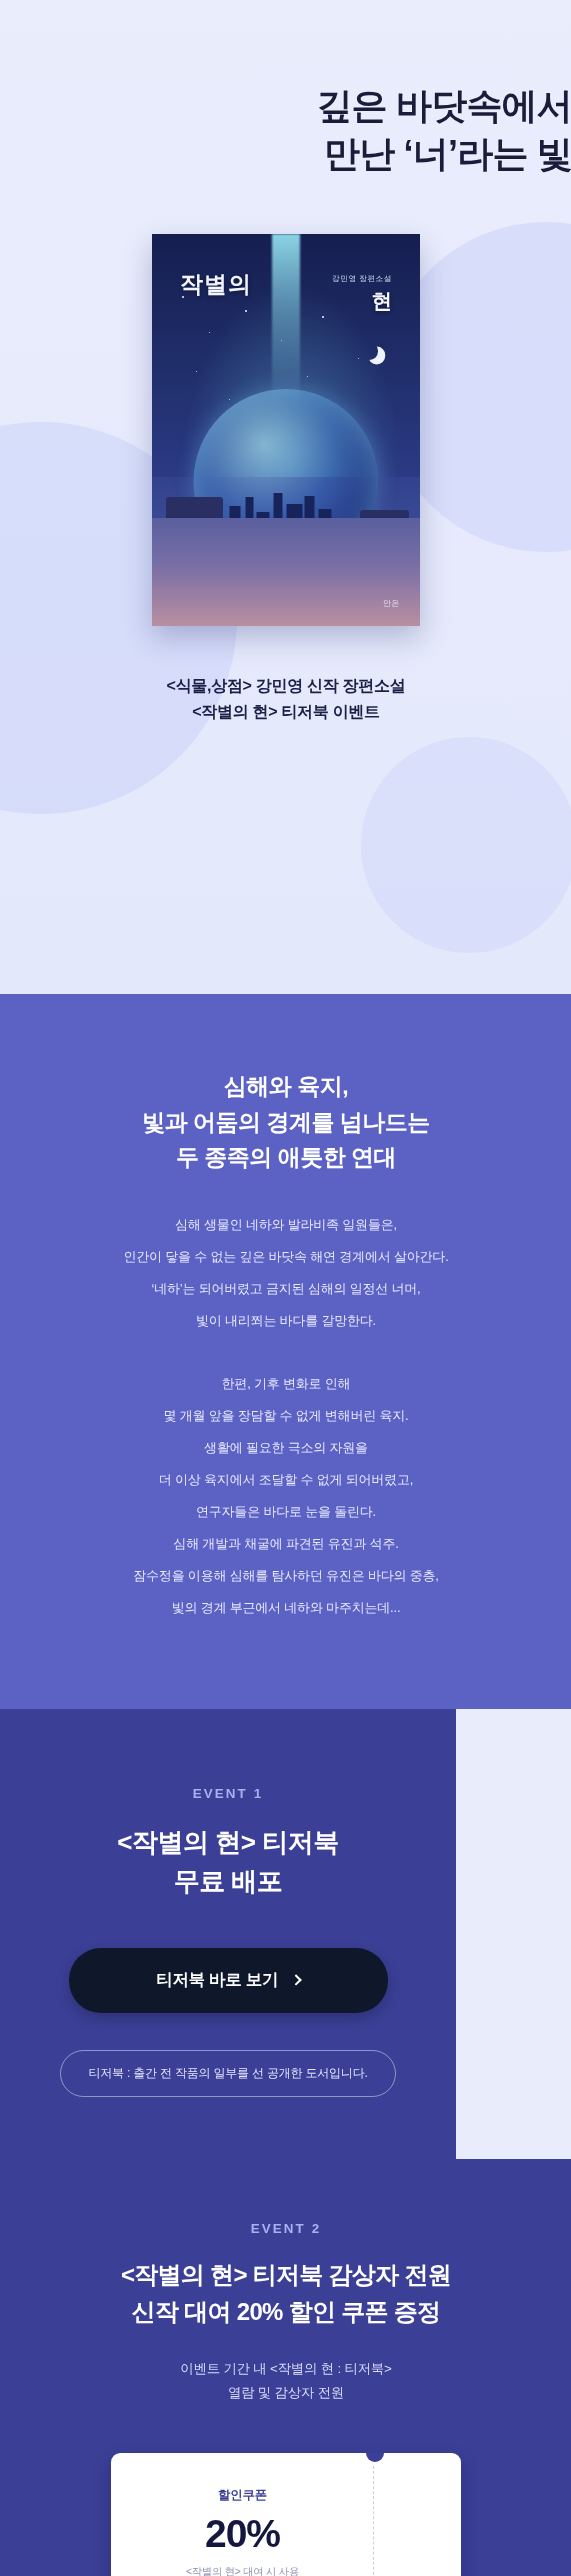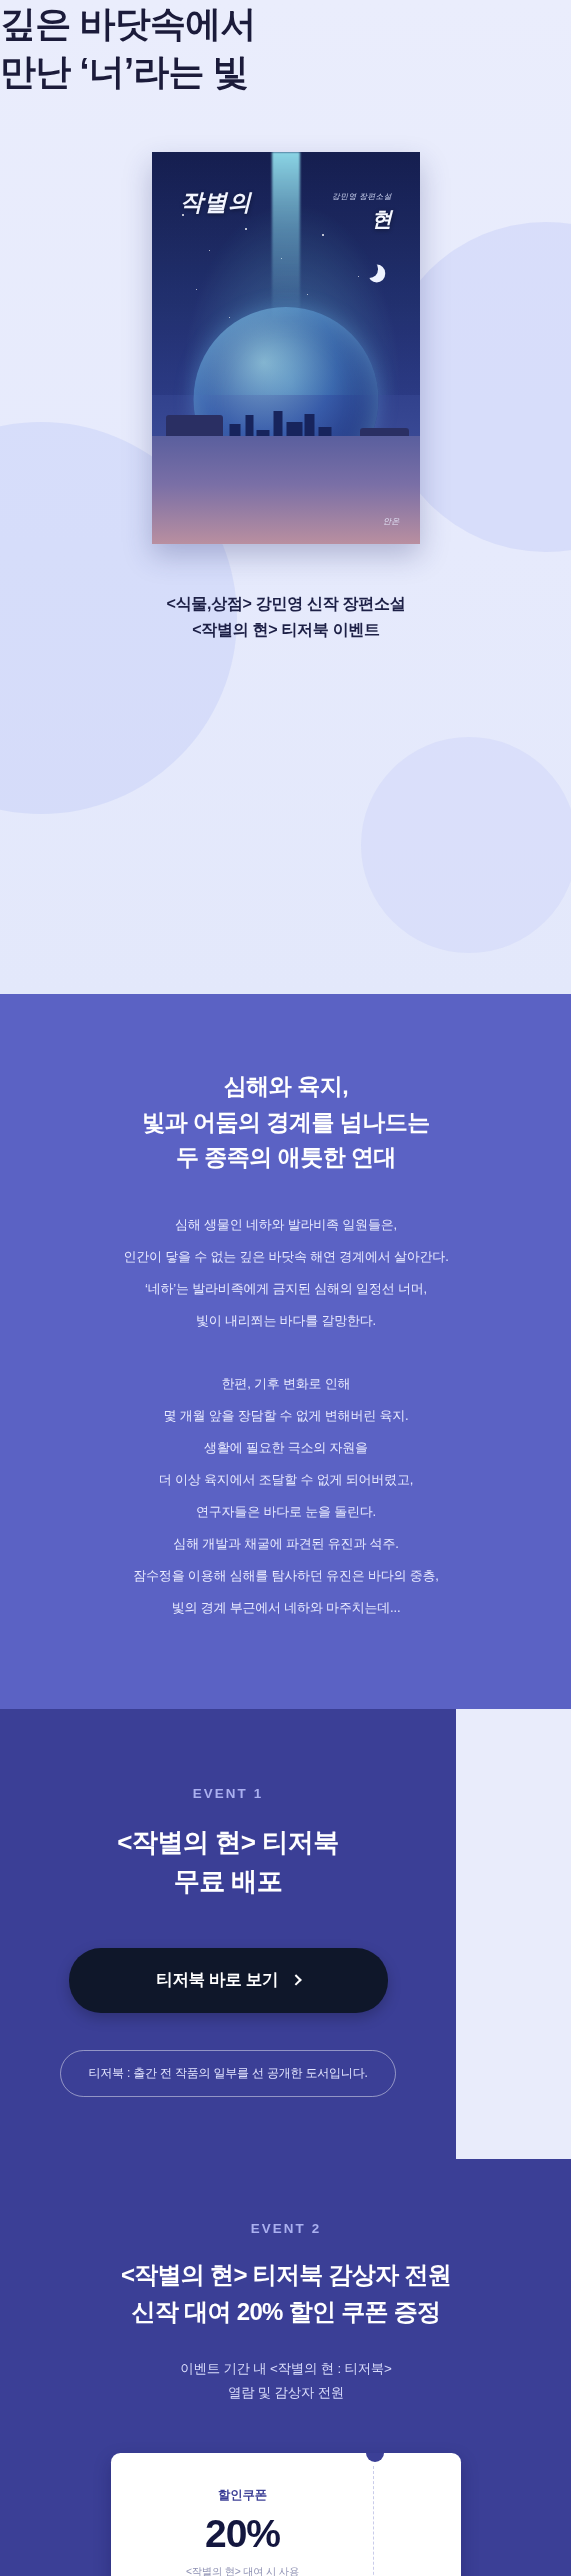--- a/index.html
+++ b/index.html
@@ -28,21 +28,22 @@
     border-radius: 50%;
     background: rgba(180,192,245,0.30);
     pointer-events: none;
   }
   .blob-a { width: 392px; height: 392px; left: -155px; top: 422px; }
   .blob-b { width: 330px; height: 330px; right: -139px; top: 222px; background: rgba(176,188,243,0.28); }
   .blob-c { width: 216px; height: 216px; left: 361px; top: 737px; background: rgba(186,197,246,0.25); }
 
   .hero-title {
     position: relative;
-    text-align: left;
+    text-align: right;
+    padding-top: 82px;
     color: #1b1b3a;
     font-size: 36px;
     font-weight: bold;
     line-height: 1.32;
     letter-spacing: -0.8px;
   }
   .hero-title span { display: block; }
 
   
   .book-wrap {
@@ -50,21 +51,20 @@
     margin: 57px auto 0;
     width: 268px;
     height: 392px;
     box-shadow: 0 12.4px 27px rgba(40,45,110,0.28);
   }
   .book {
     position: absolute;
     inset: 0;
     overflow: hidden;
     background: linear-gradient(180deg, #1b2559 0%, #253173 30%, #2d3d87 55%, #3a4a96 75%, #6f6aa5 100%);
-    font-style: italic;
   }
   .book-sky {
     position: absolute;
     left: 0; right: 0; top: 0; height: 62%;
     background: radial-gradient(ellipse at 52% 95%, rgba(120,220,235,0.35) 0%, rgba(40,60,140,0.05) 55%),
                 linear-gradient(180deg, #141d4c 0%, #1d2a63 45%, #2b3a83 100%);
   }
   .book-star {
     position: absolute;
     background: #fff;
@@ -410,21 +410,21 @@
 
   <section class="synopsis">
     <h2 class="syn-title">
       <span>심해와 육지,</span>
       <span>빛과 어둠의 경계를 넘나드는</span>
       <span>두 종족의 애틋한 연대</span>
     </h2>
     <div class="syn-body">
       <p>심해 생물인 네하와 발라비족 일원들은,</p>
       <p>인간이 닿을 수 없는 깊은 바닷속 해연 경계에서 살아간다.</p>
-      <p>‘네하’는 발라비족에게 금지된 심해의 일정선 너머,</p>
+      <p>‘네하’는 되어버렸고 금지된 심해의 일정선 너머,</p>
       <p>빛이 내리쬐는 바다를 갈망한다.</p>
       <div class="gap"></div>
       <p>한편, 기후 변화로 인해</p>
       <p>몇 개월 앞을 장담할 수 없게 변해버린 육지.</p>
       <p>생활에 필요한 극소의 자원을</p>
       <p>더 이상 육지에서 조달할 수 없게 되어버렸고,</p>
       <p>연구자들은 바다로 눈을 돌린다.</p>
       <p>심해 개발과 채굴에 파견된 유진과 석주.</p>
       <p>잠수정을 이용해 심해를 탐사하던 유진은 바다의 중층,</p>
       <p>빛의 경계 부근에서 네하와 마주치는데...</p>

